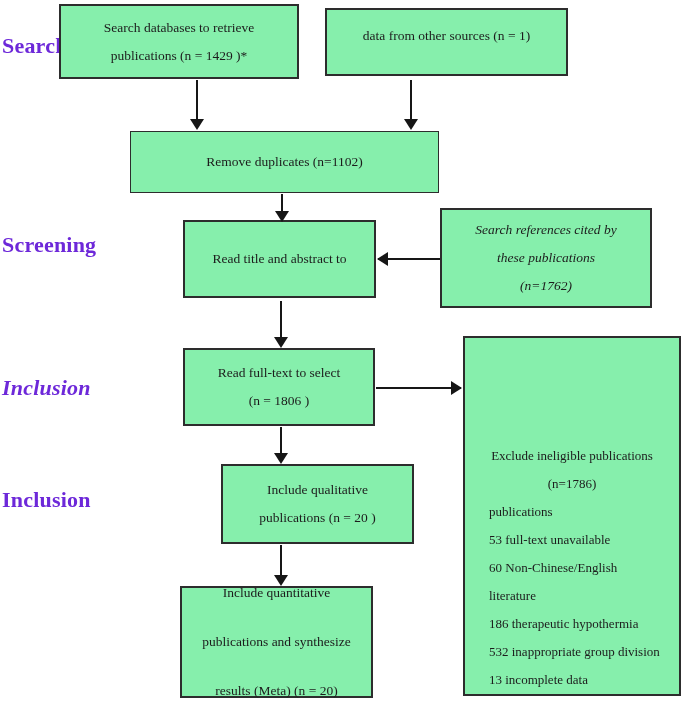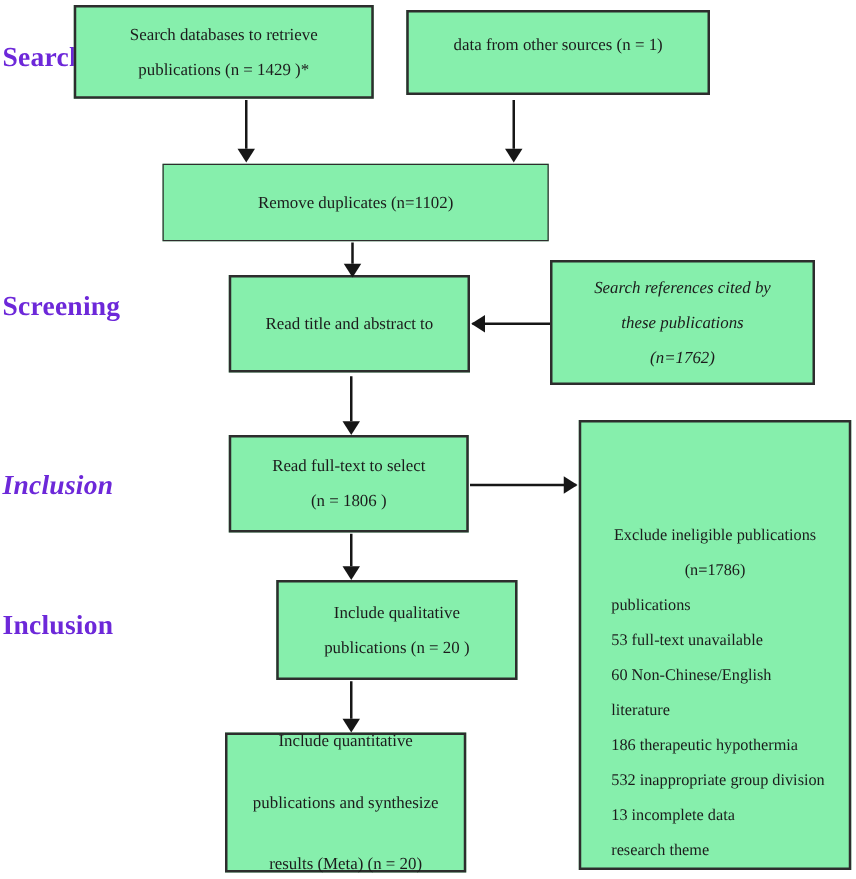--- a/index.html
+++ b/index.html
@@ -124,21 +124,20 @@
   <div class="box exclude" style="left:463px; top:336px; width:218px; height:360px;">
     <div>Exclude ineligible publications</div>
     <div>(n=1786)</div>
     <div class="reason-line">publications</div>
     <div class="reason-line">53 full-text unavailable</div>
     <div class="reason-line">60 Non-Chinese/English</div>
     <div class="reason-line">literature</div>
     <div class="reason-line">186 therapeutic hypothermia</div>
     <div class="reason-line">532 inappropriate group division</div>
     <div class="reason-line">13 incomplete data</div>
-    <div class="reason-line">research theme</div>
   </div>
 
   <div class="box" style="left:182px; top:464px; width:193px; height:80px;margin-left:39px;">
     <div>Include qualitative</div>
     <div>publications (n = 20 )</div>
   </div>
 
   <div class="box" style="left:180px; top:586px; width:193px; height:112px;gap:21px;">
     <div>Include quantitative</div>
     <div>publications and synthesize</div>

